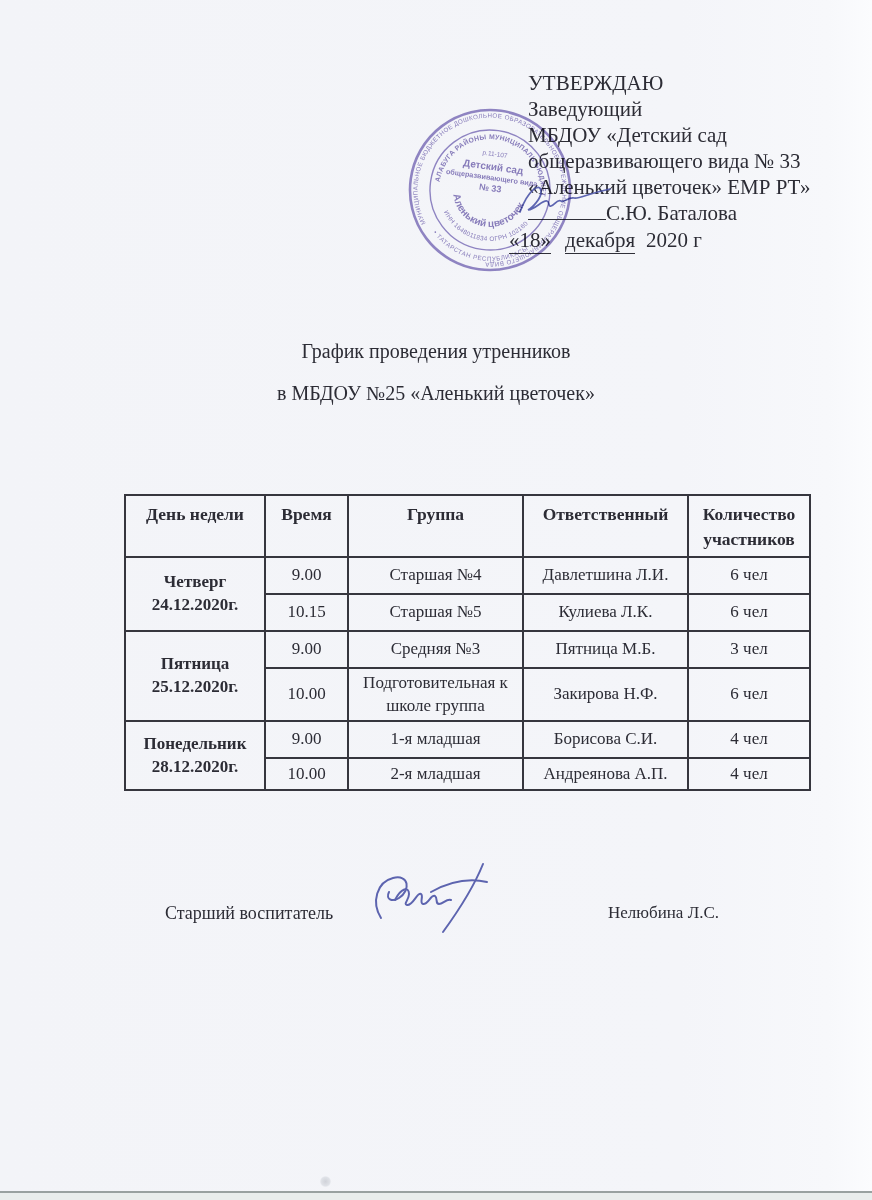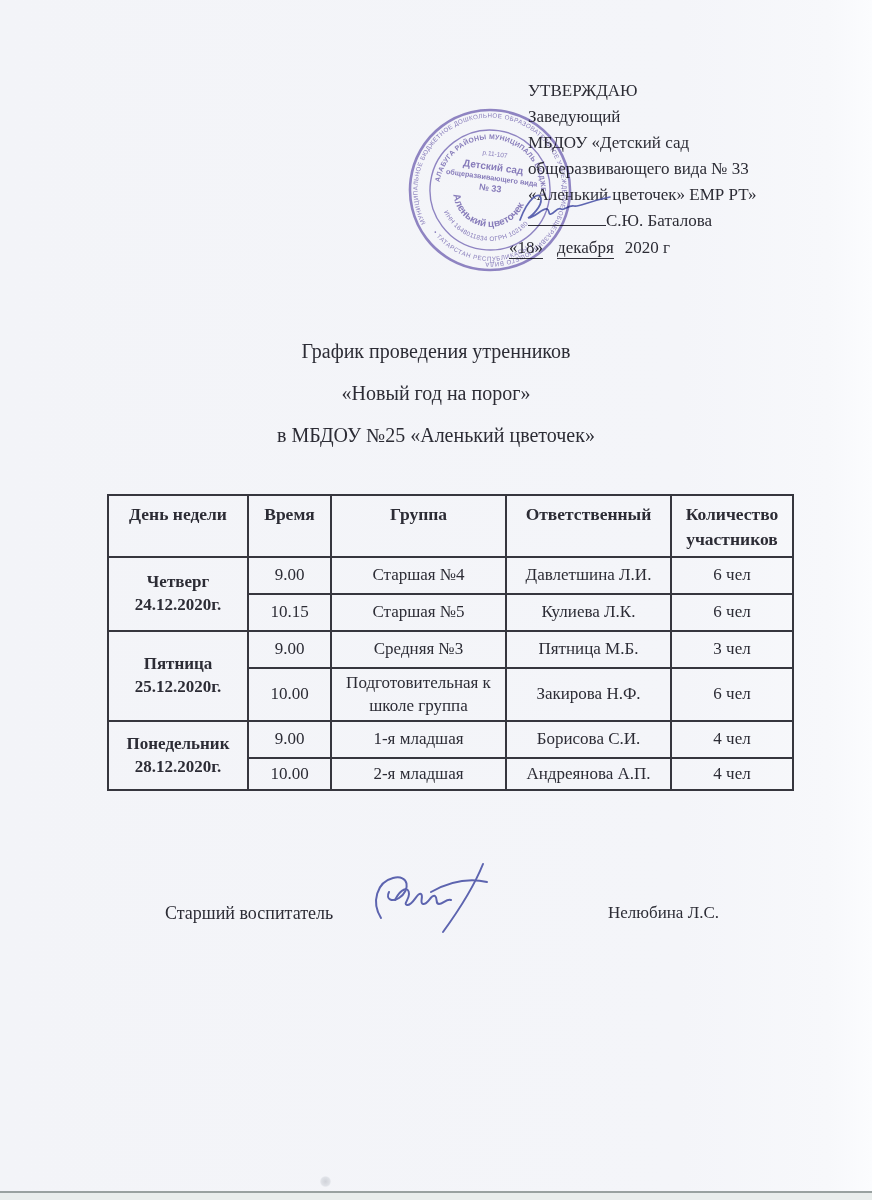--- a/index.html
+++ b/index.html
@@ -2,35 +2,35 @@
 <html><head>
 <meta charset="utf-8">
 <style>
   html,body { margin:0; padding:0; background:#e9eaee; }
   .page {
     position:relative; width:872px; height:1200px; margin:0 auto;
     background:linear-gradient(90deg,#f3f4f8 0%,#f4f5f9 78%,#f7f8fb 95%,#fbfcfe 100%);
     font-family:"Liberation Serif", serif; color:#2c2c35; overflow:hidden;
   }
   
-  .approval { position:absolute; left:528px; top:78px; width:336px; font-size:17px; line-height:26px; }
+  .approval { position:absolute; left:528px; top:70px; width:336px; font-size:21px; line-height:26px; }
   .approval .line { white-space:nowrap; }
   .sign-row { position:relative; height:26px; }
   .blank-line { display:inline-block; width:78px; height:15px; border-bottom:1.6px solid #2f2f38; }
   .sign-small { position:absolute; left:-14px; top:-24px; width:100px; height:44px; }
   .date-row { margin-left:-19px; margin-top:1px; white-space:nowrap; }
   .date-row .u { border-bottom:1.5px solid #2f2f38; padding-bottom:1px; }
   .date-row .gap { display:inline-block; width:14px; }
   
   .stamp { position:absolute; left:404px; top:104px; width:172px; height:172px; mix-blend-mode:multiply; opacity:.88; }
   .stamp text { font-family:"Liberation Sans", sans-serif; }
   
   .titles { position:absolute; left:0; top:330px; width:872px; text-align:center; font-size:20px; line-height:42px; }
   
-  table.schedule { position:absolute; left:107px; top:494px; width:685px; border-collapse:collapse; table-layout:fixed; font-size:17px; }
+  table.schedule { position:absolute; left:124px; top:494px; width:685px; border-collapse:collapse; table-layout:fixed; font-size:17px; }
   table.schedule th, table.schedule td { border:2px solid #36363e; padding:2px 4px; }
   table.schedule th { font-weight:700; vertical-align:top; padding-top:6px; font-size:17.5px; line-height:1.45; }
   table.schedule thead tr { height:62px; }
   table.schedule tbody tr:nth-child(1),
   table.schedule tbody tr:nth-child(2),
   table.schedule tbody tr:nth-child(3),
   table.schedule tbody tr:nth-child(5) { height:37px; }
   table.schedule tbody tr:nth-child(4) { height:53px; }
   table.schedule tbody tr:nth-child(6) { height:32px; }
   table.schedule tbody td { text-align:center; vertical-align:middle; line-height:1.35; }
@@ -85,21 +85,20 @@
       <text x="86" y="52" font-size="6.5" text-anchor="middle">р.11-107</text>
       <text x="86" y="66" font-size="10" font-weight="bold" text-anchor="middle">Детский сад</text>
       <text x="86" y="76" font-size="7.3" font-weight="bold" text-anchor="middle">общеразвивающего вида</text>
       <text x="86" y="87" font-size="9" font-weight="bold" text-anchor="middle">№ 33</text>
       <text font-size="10" font-weight="bold" text-anchor="middle"><textPath href="#centerArc" startOffset="50%">«Аленький цветочек»</textPath></text>
     </g>
   </svg>
 
   <div class="titles">
     <div>График проведения утренников</div>
-    <div>«Новый год на порог»</div>
     <div>в МБДОУ №25 «Аленький цветочек»</div>
   </div>
 
   <table class="schedule">
     <colgroup>
         <col style="width:140px">
         <col style="width:83px">
         <col style="width:175px">
         <col style="width:165px">
         <col style="width:122px">

